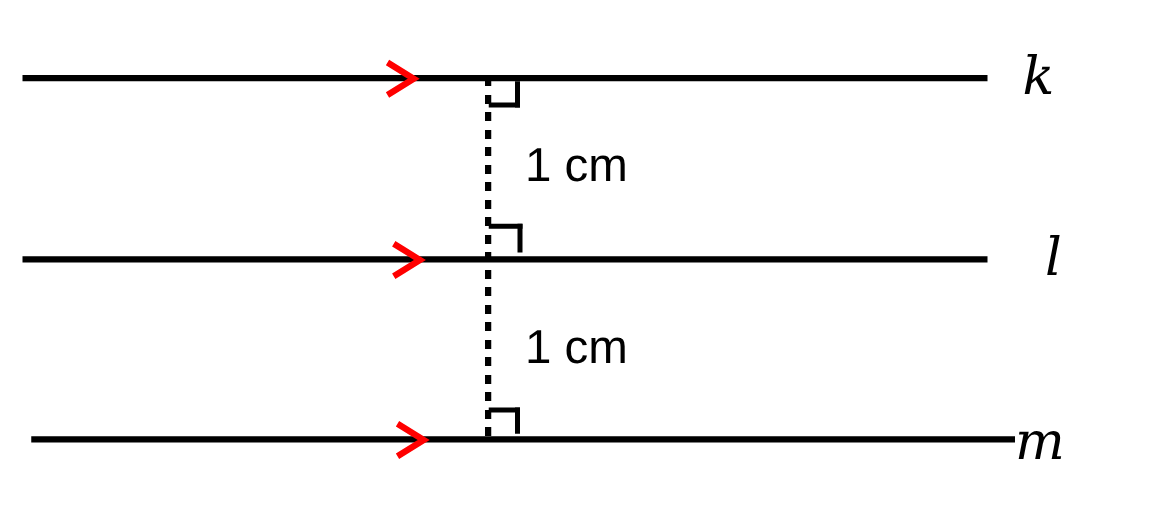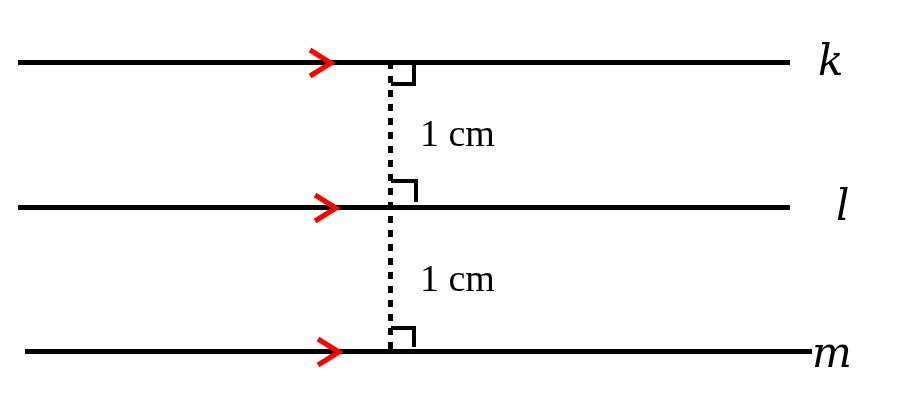--- a/index.html
+++ b/index.html
@@ -76,21 +76,21 @@
   }
   .ra-m {
     left: 391px; top: 326px;
     width: 25px; height: 21px;
     border-right: 4px solid #000000;
     border-top: 4px solid #000000;
   }
 
   .measure-label {
     position: absolute;
-    font-family: Liberation Serif, serif;
+    font-family: Liberation Sans, sans-serif;
     font-size: 38px;
     color: #000000;
     line-height: 1;
     white-space: nowrap;
   }
   .measure-1 { left: 420px; top: 114px; }
   .measure-2 { left: 420px; top: 259px; }
 </style>
 </head>
 <body>

